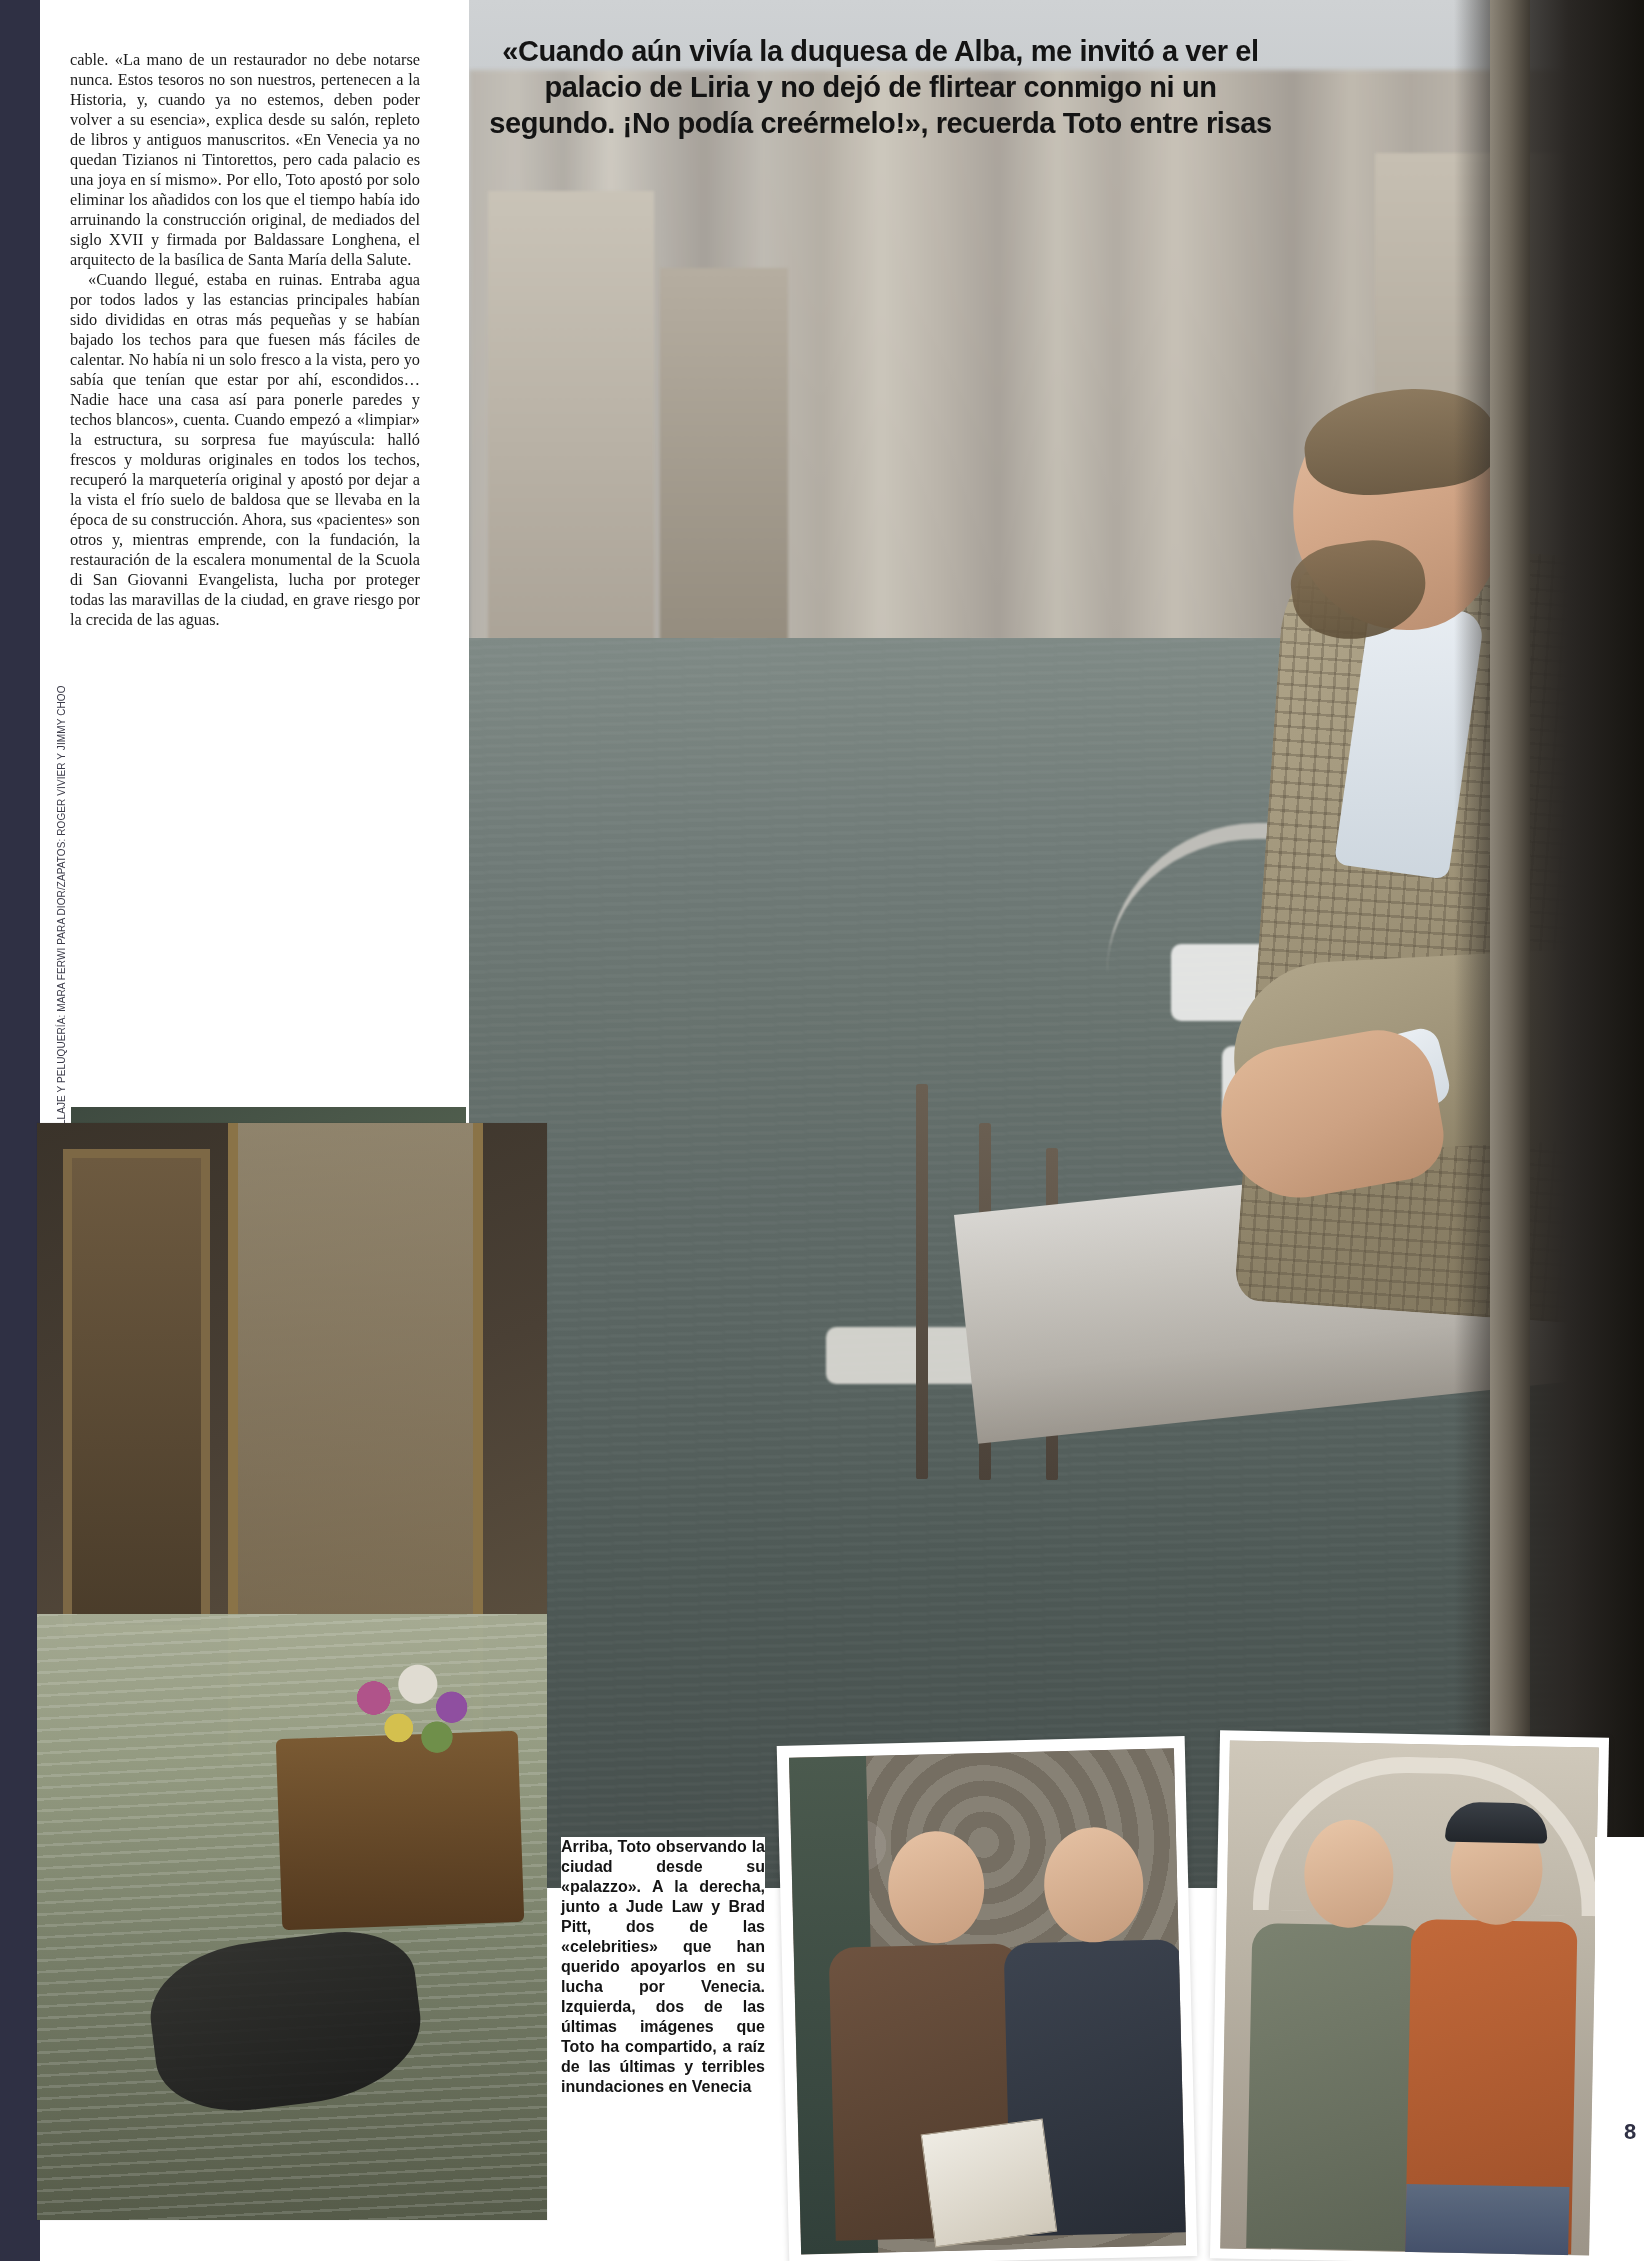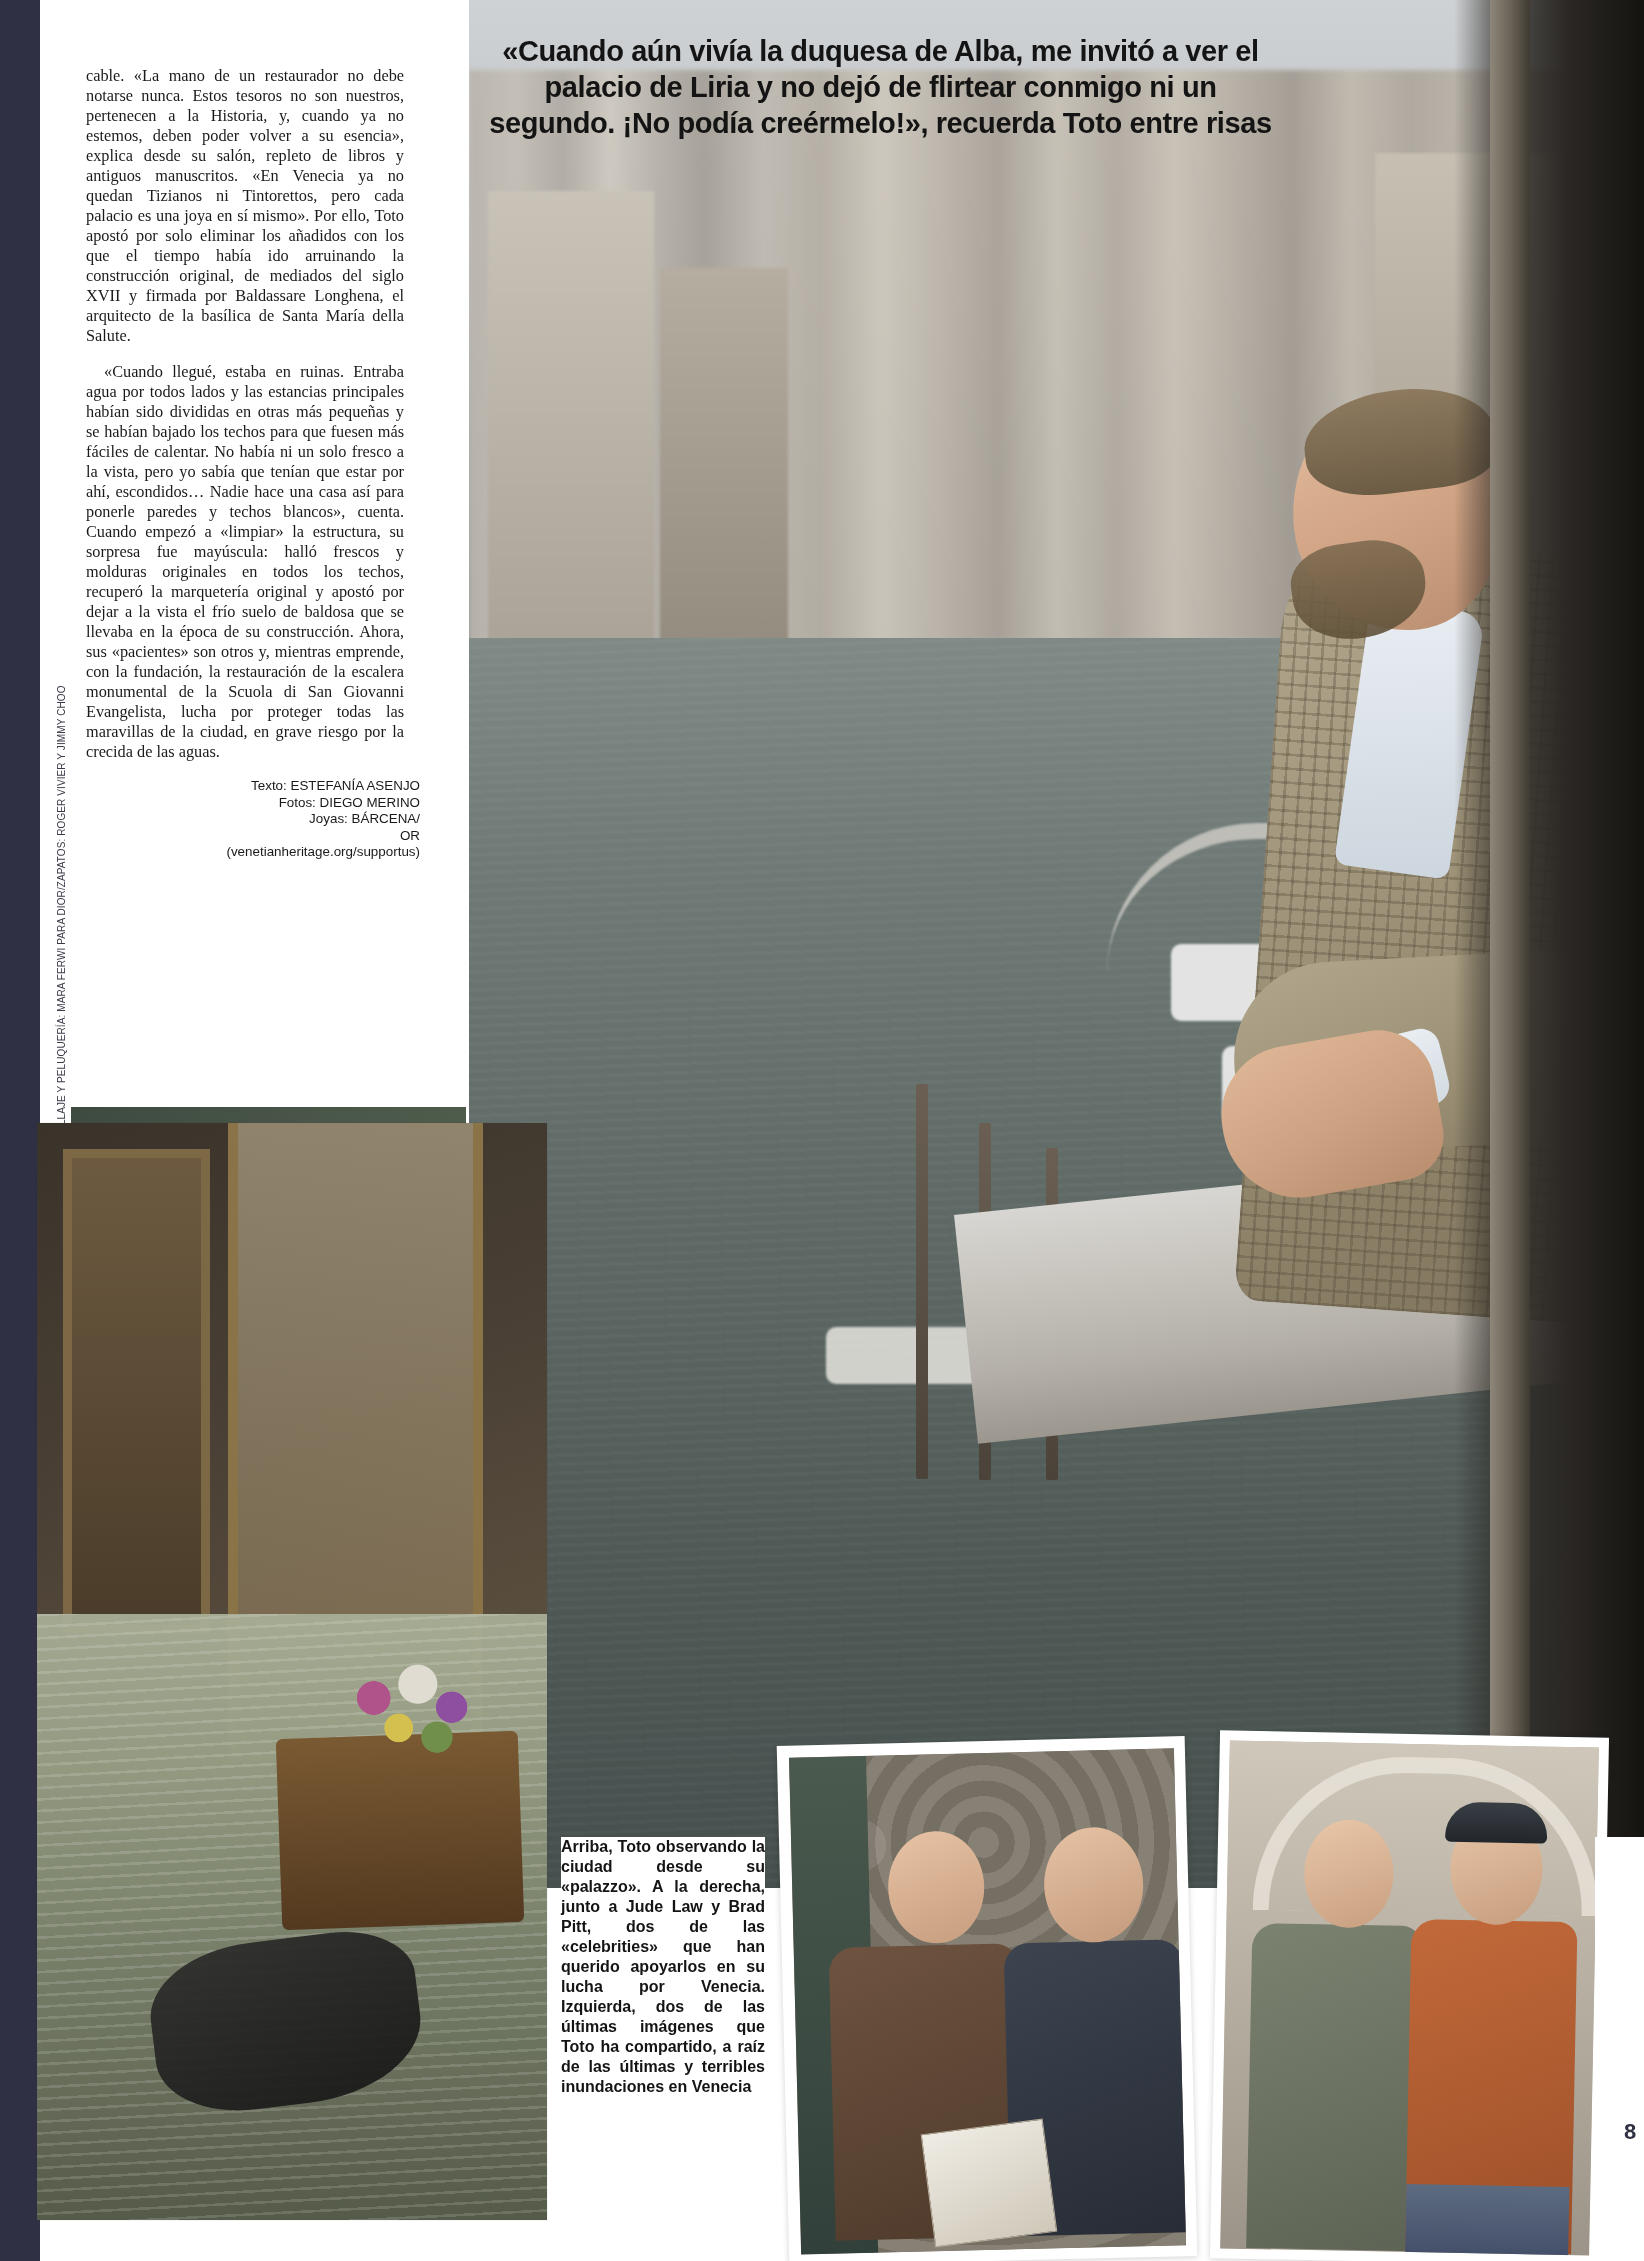--- a/index.html
+++ b/index.html
@@ -68,21 +68,21 @@
   }
   .body-text {
     font-family: "Liberation Serif", serif;
     font-size: 16.3px;
     line-height: 20px;
     text-align: justify;
     color: #1a1a1a;
     hyphens: manual;
   }
   .body-text p {
-    margin: 16px;
+    margin: 0;
   }
   .body-text p.indent {
     text-indent: 18px;
   }
   .credits {
     margin-top: 7.7px;
     text-align: right;
     font-family: "Liberation Sans", sans-serif;
     font-size: 13.4px;
     line-height: 16.6px;
@@ -592,27 +592,20 @@
     <div class="mp-rightpost"></div>
   </div>
 
   <div class="headline">«Cuando aún vivía la duquesa de Alba, me invitó a ver el palacio de Liria y no dejó de flirtear conmigo ni un segundo. ¡No podía creérmelo!», recuerda Toto entre risas</div>
 
   <div class="text-col">
     <div class="body-text">
       <p>cable. «La mano de un restaurador no debe notarse nunca. Estos tesoros no son nuestros, pertenecen a la Historia, y, cuando ya no estemos, deben poder volver a su esencia», explica desde su salón, repleto de libros y antiguos manuscritos. «En Venecia ya no quedan Tizianos ni Tintorettos, pero cada palacio es una joya en sí mismo». Por ello, Toto apostó por solo eliminar los añadidos con los que el tiempo había ido arruinando la construcción original, de mediados del siglo XVII y firmada por Baldassare Longhena, el arquitecto de la basílica de Santa María della Salute.</p>
       <p class="indent">«Cuando llegué, estaba en ruinas. Entraba agua por todos lados y las estancias principales habían sido divididas en otras más pequeñas y se habían bajado los techos para que fuesen más fáciles de calentar. No había ni un solo fresco a la vista, pero yo sabía que tenían que estar por ahí, escondidos… Nadie hace una casa así para ponerle paredes y techos blancos», cuenta. Cuando empezó a «limpiar» la estructura, su sorpresa fue mayúscula: halló frescos y molduras originales en todos los techos, recuperó la marquetería original y apostó por dejar a la vista el frío suelo de baldosa que se llevaba en la época de su construcción. Ahora, sus «pacientes» son otros y, mientras emprende, con la fundación, la restauración de la escalera monumental de la Scuola di San Giovanni Evangelista, lucha por proteger todas las maravillas de la ciudad, en grave riesgo por la crecida de las aguas.</p>
     </div>
-    <div class="credits">
-      <div>Texto: ESTEFANÍA ASENJO</div>
-      <div>Fotos: DIEGO MERINO</div>
-      <div>Joyas: BÁRCENA/</div>
-      <div>OR</div>
-      <div>(venetianheritage.org/supportus)</div>
-    </div>
   </div>
 
   <div class="photo-statue">
     <div class="ps-bg"></div>
     <div class="ps-window"></div>
     <div class="ps-statue"></div>
     <div class="ps-statue2"></div>
     <div class="ps-water"></div>
   </div>
 

